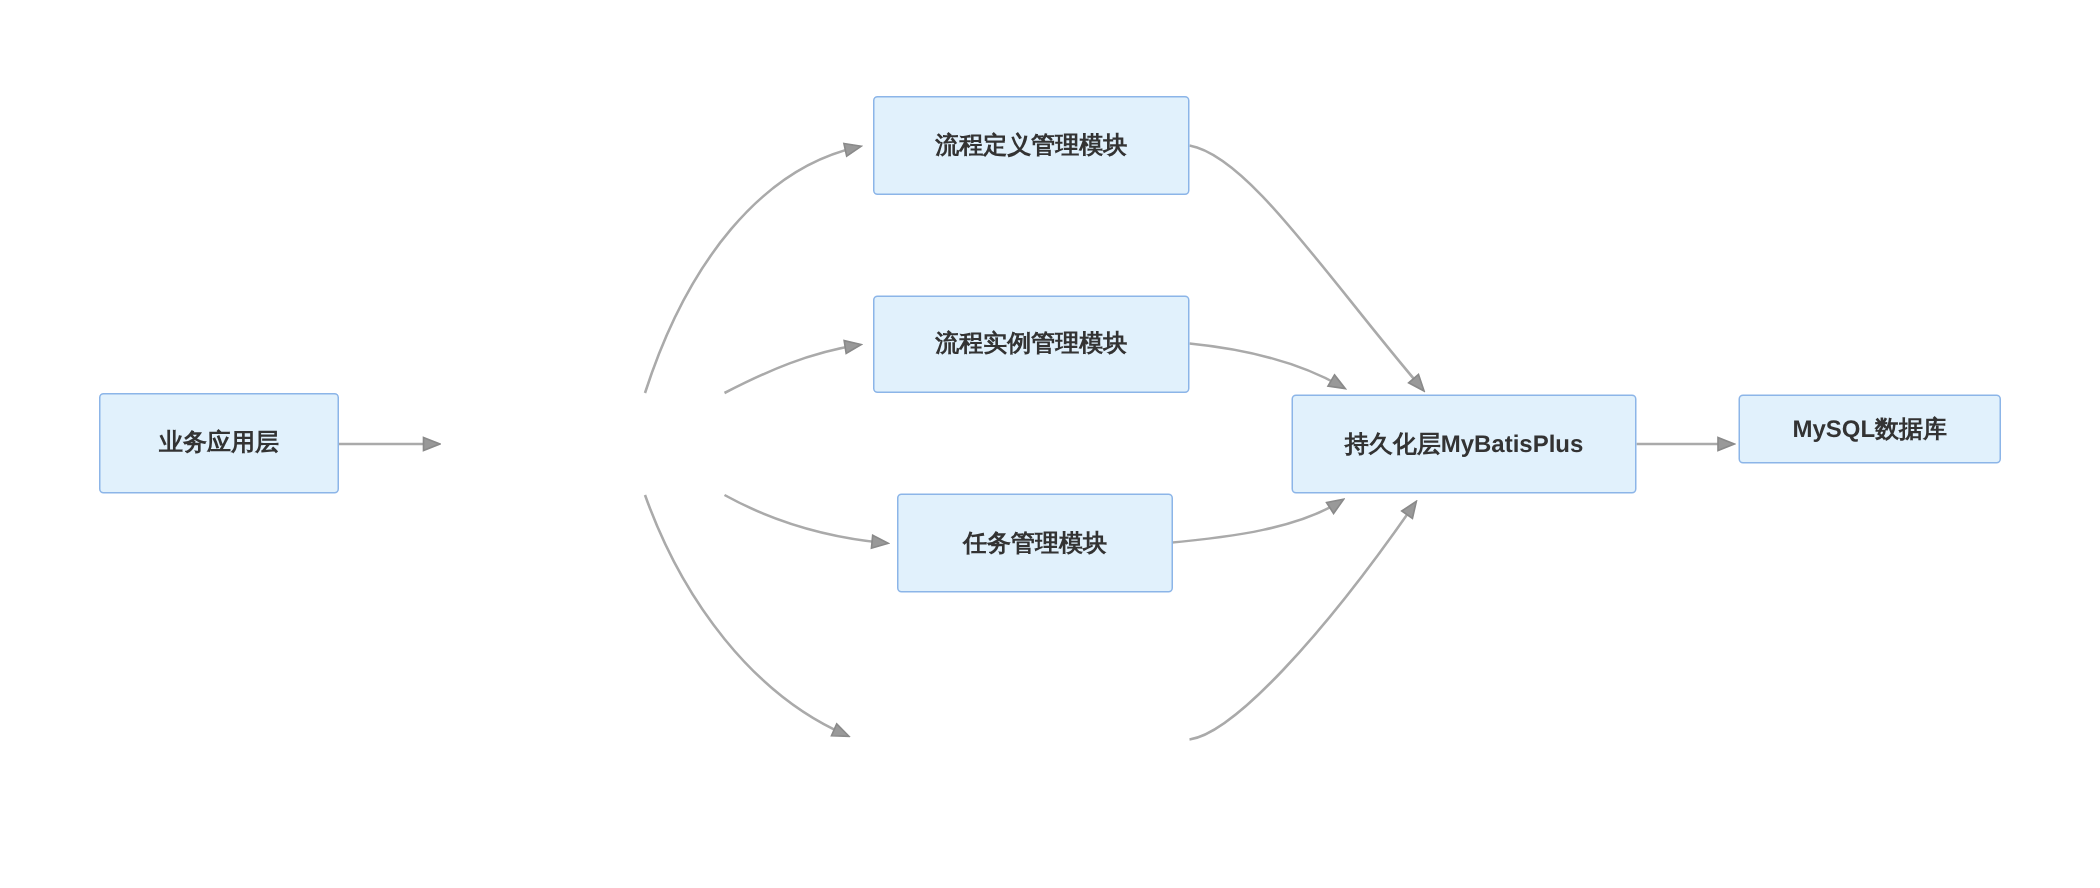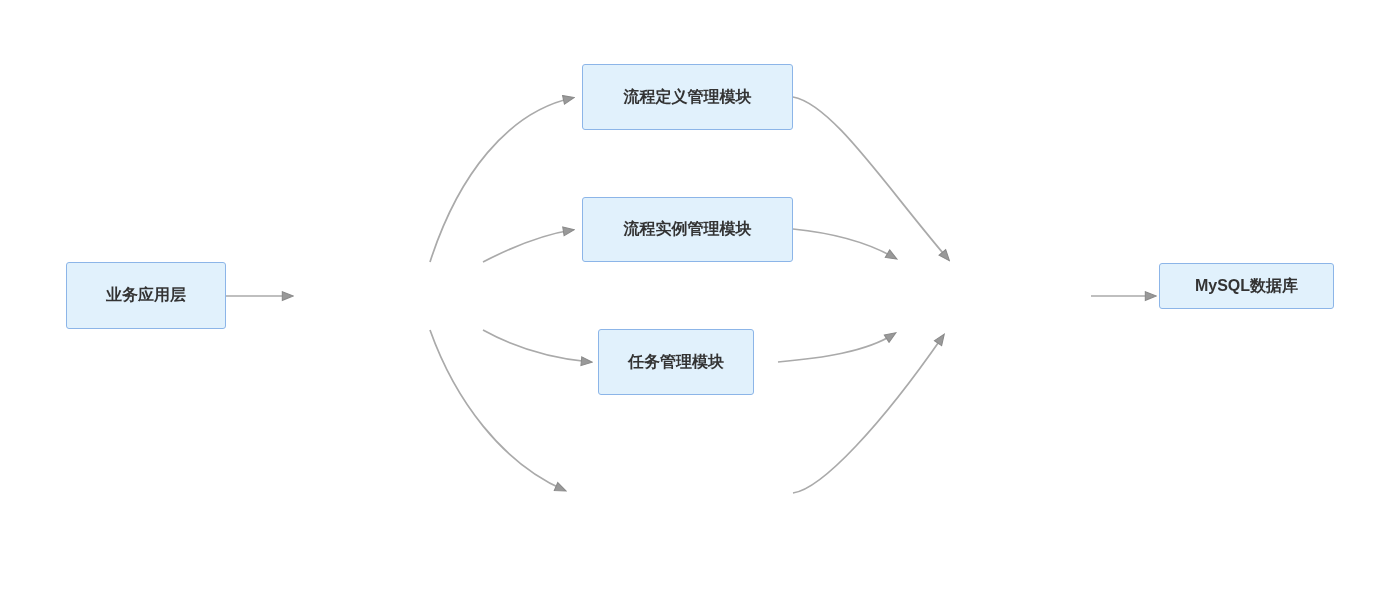--- a/index.html
+++ b/index.html
@@ -64,15 +64,16 @@
         <path d="M 793 229 C 833 233, 869 243, 895 258" class="edge" marker-end="url(#arrowhead)"></path>
         <path d="M 778 362 C 822 358, 866 352, 894 334" class="edge" marker-end="url(#arrowhead)"></path>
         <path d="M 793 493 C 822 489, 882 424, 943 336" class="edge" marker-end="url(#arrowhead)"></path>
         <path d="M 1091 296 L 1154 296" class="edge" marker-end="url(#arrowhead)"></path>
       </g>
   </svg>
 
 <div class="node" style="left: 66px; top: 262px; width: 160px; height: 67px;">业务应用层</div>
     <div class="node" style="left: 582px; top: 64px; width: 211px; height: 66px;">流程定义管理模块</div>
     <div class="node" style="left: 582px; top: 197px; width: 211px; height: 65px;">流程实例管理模块</div>
-    <div class="node" style="left: 598px; top: 329px; width: 156px; height: 66px;">任务管理模块</div>
+    <div class="node" style="left: 598px; top: 329px; width: 184px; height: 66px;">任务管理模块</div>
+    <div class="node" style="left: 861px; top: 263px; width: 230px; height: 66px;">持久化层MyBatisPlus</div>
     <div class="node" style="left: 1159px; top: 263px; width: 175px; height: 46px;">MySQL数据库</div>
   </div>
 
 </body></html>

